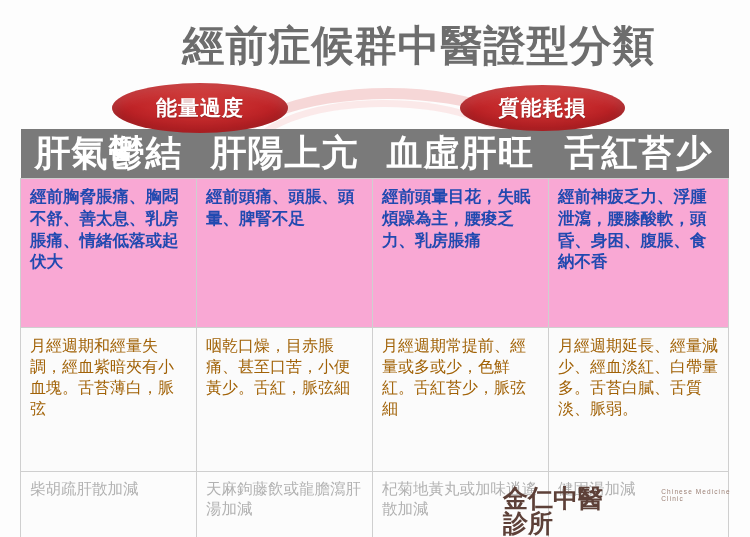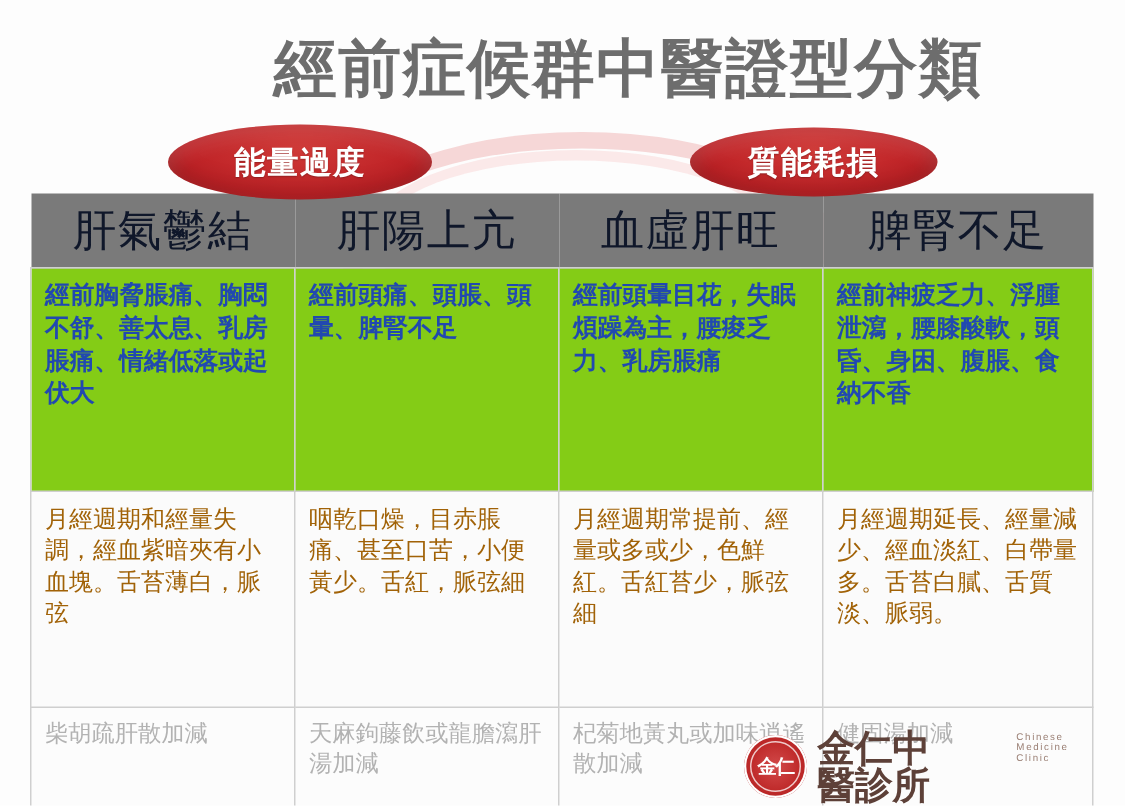--- a/index.html
+++ b/index.html
@@ -119,23 +119,23 @@
     table-layout: fixed;
   }
   table.tcm col.c1 { width: 176px; }
   table.tcm col.c2 { width: 176px; }
   table.tcm col.c3 { width: 176px; }
   table.tcm col.c4 { width: 180px; }
 
   
   thead th {
     background: #7a7a7a;
-    color: #0f172a;
-    font-size: 29px;
-    font-weight: normal;
+    color: #ffffff;
+    font-size: 36px;
+    font-weight: bold;
     height: 49px;
     padding: 0 4px;
     text-align: center;
     vertical-align: middle;
     border: none;
     letter-spacing: 1px;
   }
 
   tbody td {
     vertical-align: top;
@@ -144,21 +144,21 @@
     background: #fbfbfb;
     line-height: 1.32;
   }
 
   
   tr.row-sym td {
     color: #2149b0;
     font-size: 16.5px;
     font-weight: bold;
     height: 131px;
-    background: #84cc16;
+    background: #f9a8d4;
   }
   
   tr.row-menses td {
     color: #a16207;
     font-size: 16px;
     font-weight: normal;
     height: 126px;
     background: #fbfbfb;
   }
   
@@ -257,21 +257,21 @@
         <col class="c1">
           <col class="c2">
           <col class="c3">
           <col class="c4">
       </colgroup>
       <thead>
         <tr>
           <th>肝氣鬱結</th>
           <th>肝陽上亢</th>
           <th>血虛肝旺</th>
-          <th>脾腎不足</th>
+          <th>舌紅苔少</th>
         </tr>
       </thead>
       <tbody>
         <tr class="row-sym">
           <td>經前胸脅脹痛、胸悶不舒、善太息、乳房脹痛、情緒低落或起伏大</td>
           <td>經前頭痛、頭脹、頭暈、脾腎不足</td>
           <td>經前頭暈目花，失眠煩躁為主，腰痠乏力、乳房脹痛</td>
           <td>經前神疲乏力、浮腫泄瀉，腰膝酸軟，頭昏、身困、腹脹、食納不香</td>
         </tr>
         <tr class="row-menses">
@@ -284,22 +284,19 @@
           <td>柴胡疏肝散加減</td>
           <td>天麻鉤藤飲或龍膽瀉肝湯加減</td>
           <td>杞菊地黃丸或加味逍遙散加減</td>
           <td>健固湯加減</td>
         </tr>
       </tbody>
     </table>
   </div>
 
   <div class="logo">
-    <div class="seal">
-      <span class="seal-text">金仁</span>
-    </div>
     <div class="logo-text">
       <span class="logo-cn">金仁中醫診所</span>
       <span class="logo-en">Chinese Medicine Clinic</span>
     </div>
   </div>
 
 </div>
 
 </body></html>

